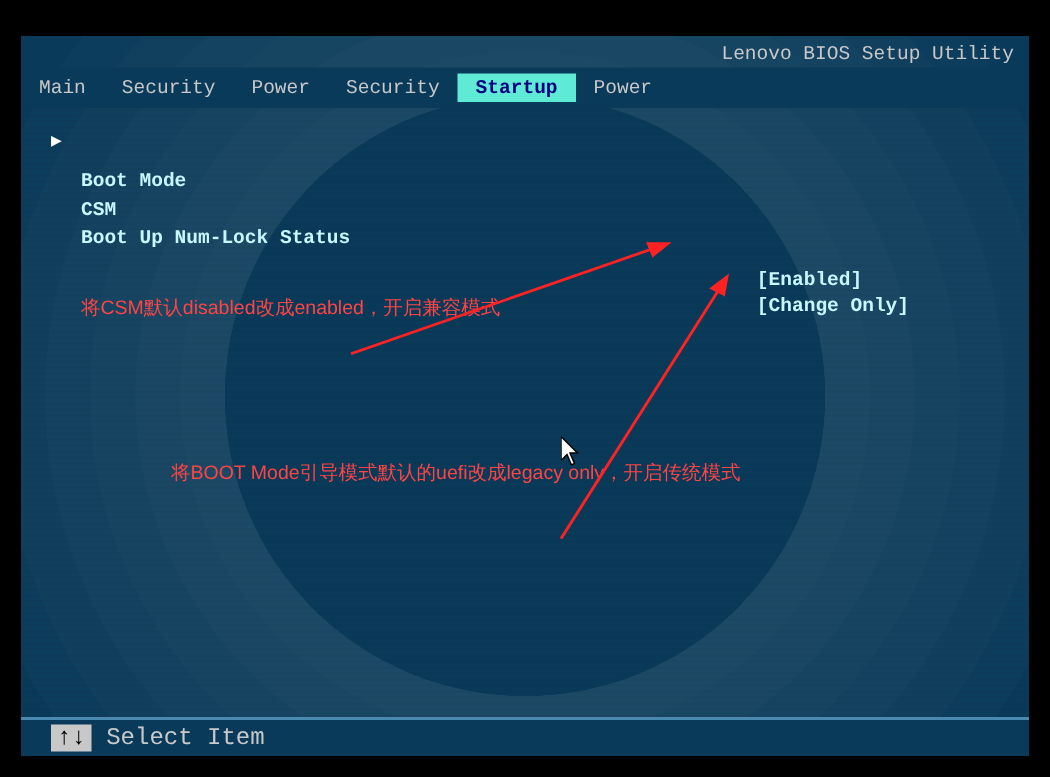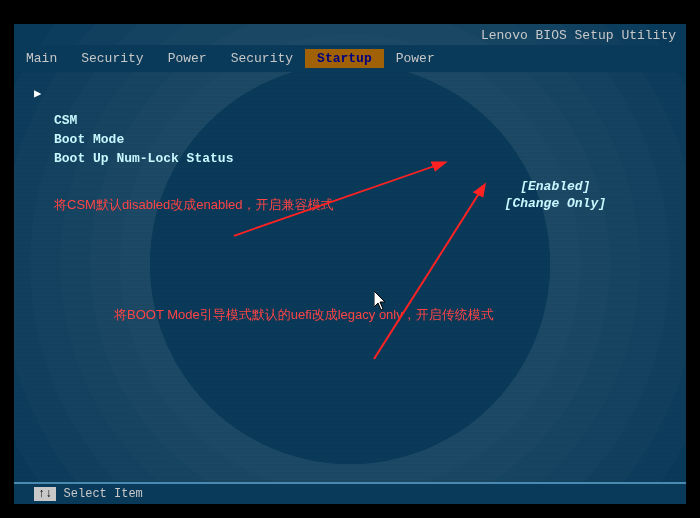--- a/index.html
+++ b/index.html
@@ -67,21 +67,21 @@
 
     .menu-item {
       color: #c8c8c8;
       font-size: 13px;
       padding: 2px 12px;
       cursor: pointer;
       white-space: nowrap;
     }
 
     .menu-item.active {
-      background: #a16207;
+      background: #5eead4;
       color: #000080;
       font-weight: bold;
     }
 
     
     .content {
       padding: 10px 20px;
       position: relative;
     }
 
@@ -113,22 +113,21 @@
       top: 68px;
       display: flex;
       flex-direction: column;
       gap: 2px;
     }
 
     .val-item {
       color: #c8f8ff;
       font-size: 13px;
       font-weight: bold;
-      text-align: center;
-      font-style: italic;
+      text-align: left;
     }
 
     
     .annotation {
       position: absolute;
       color: #ff4444;
       font-size: 13px;
       font-family: 'SimSun', 'Microsoft YaHei', sans-serif;
     }
 
@@ -149,21 +148,21 @@
       right: 0;
       background: #0a3a5a;
       border-top: 2px solid #4a8ab0;
       display: flex;
       justify-content: space-between;
       padding: 3px 20px;
     }
 
     .bottom-item {
       color: #c8c8c8;
-      font-size: 12px;
+      font-size: 16px;
     }
 
     .bottom-item span.key {
       background: #c8c8c8;
       color: #000;
       padding: 0 4px;
       font-weight: bold;
     }
   </style>
 </head>
@@ -186,22 +185,22 @@
     </div>
   </div>
 
   <div class="content" style="position:relative; margin-top:4px;">
 
     <div class="section-header">
       <span class="section-arrow">▶</span>
     </div>
 
     <div style="position:relative;">
+      <div class="bios-row">Boot Mode</div>
       <div class="bios-row">CSM</div>
-      <div class="bios-row">Boot Mode</div>
       <div class="bios-row">Boot Up Num-Lock Status</div>
 
       <div class="values-col">
         <div class="val-item">[Enabled]</div>
         <div class="val-item">[Change Only]</div>
       </div>
     </div>
 
     <div class="annotation" style="top: 120px; left: 40px; text-align: right;">将CSM默认disabled改成enabled，开启兼容模式</div>
 

